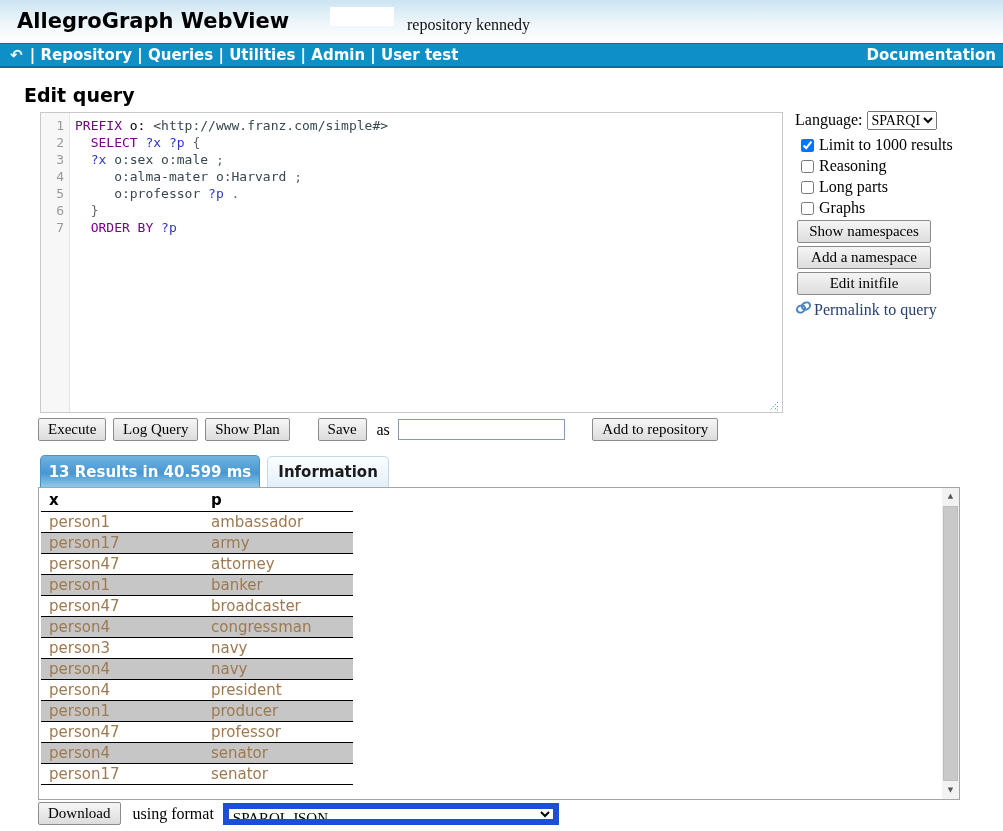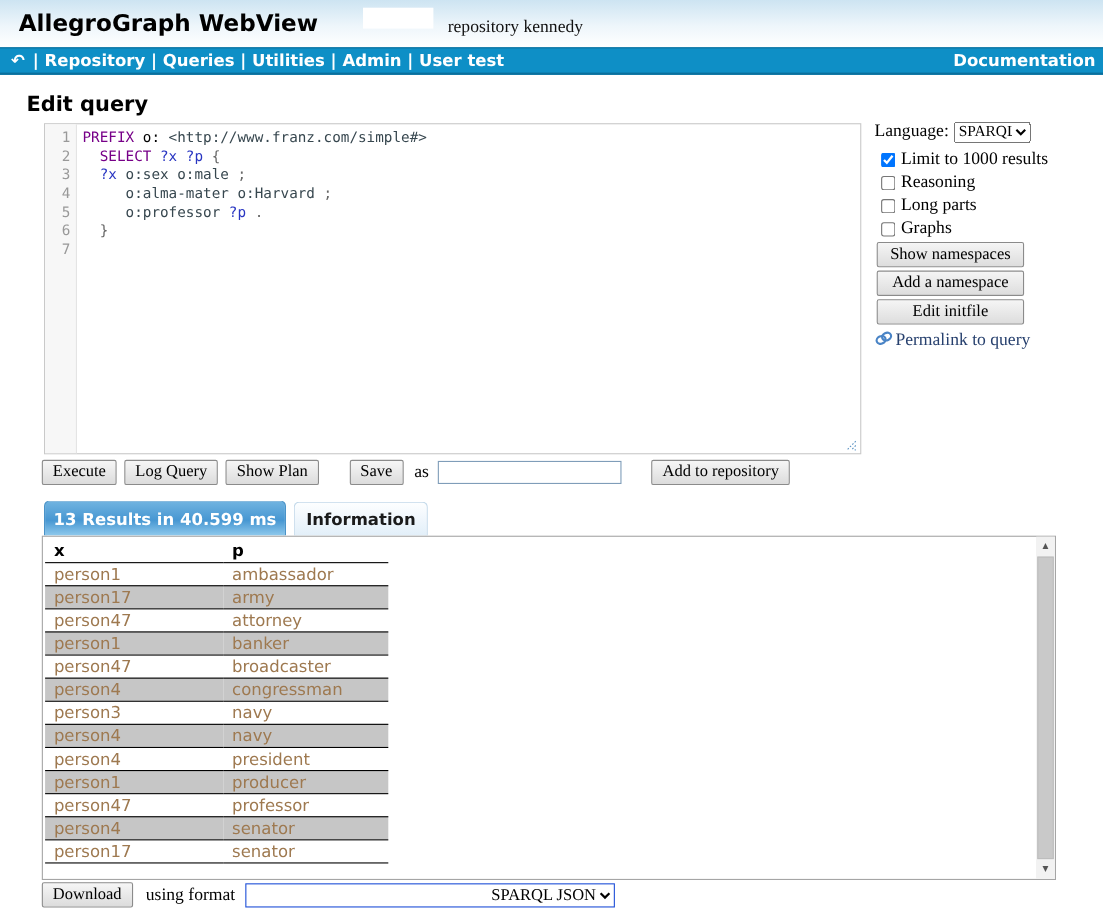--- a/index.html
+++ b/index.html
@@ -99,21 +99,21 @@
             color: #555; font-size: 7px; text-align: center; line-height: 17px; cursor: pointer;
             font-family: "DejaVu Sans", sans-serif; }
   .sb-up { top: 0; } .sb-down { bottom: 0; }
   .sb-thumb { position: absolute; left: 1px; right: 1px; top: 18px; bottom: 18px;
               background: #c9c9c9; border: 1px solid #bdbdbd; cursor: grab; }
 
   
   .download-row { position: absolute; left: 38px; top: 802px; height: 26px; font: 16px "Liberation Serif", serif; }
   .using-label { margin: 0 5px 0 8px; vertical-align: middle; }
   .format-select { width: 336px; height: 22px; font: 15px "Liberation Serif", serif; vertical-align: middle;
-                   border: 1px solid #1d4ed8; background: #fff; text-align: right; }
+                   border: 6px solid #1d4ed8; background: #fff; }
 </style>
 </head>
 <body>
 
 <div id="page">
 
   <div class="header">
     <div class="app-title">AllegroGraph WebView</div>
     <div class="header-patch"></div>
     <div class="repo-label">repository kennedy</div>
@@ -136,20 +136,21 @@
         <div>6</div>
         <div>7</div>
       </div>
     <div class="codelines">
         <div class="line"><span class="tk-kw">PREFIX</span><span class="tk-pl"> o: </span><span class="tk-iri">&lt;http://www.franz.com/simple#&gt;</span></div>
         <div class="line"><span class="tk-pl">  </span><span class="tk-kw">SELECT</span><span class="tk-pl"> </span><span class="tk-vr">?x</span><span class="tk-pl"> </span><span class="tk-vr">?p</span><span class="tk-pl"> </span><span class="tk-pn">{</span></div>
         <div class="line"><span class="tk-pl">  </span><span class="tk-vr">?x</span><span class="tk-pl"> </span><span class="tk-nm">o:sex</span><span class="tk-pl"> </span><span class="tk-nm">o:male</span><span class="tk-pl"> </span><span class="tk-pn">;</span></div>
         <div class="line"><span class="tk-pl">     </span><span class="tk-nm">o:alma-mater</span><span class="tk-pl"> </span><span class="tk-nm">o:Harvard</span><span class="tk-pl"> </span><span class="tk-pn">;</span></div>
         <div class="line"><span class="tk-pl">     </span><span class="tk-nm">o:professor</span><span class="tk-pl"> </span><span class="tk-vr">?p</span><span class="tk-pl"> </span><span class="tk-pn">.</span></div>
         <div class="line"><span class="tk-pl">  </span><span class="tk-pn">}</span></div>
+        <div class="line"><span class="tk-pl">  </span><span class="tk-kw">ORDER BY</span><span class="tk-pl"> </span><span class="tk-vr">?p</span></div>
       </div>
     <div class="resize-handle">
       <svg width="12" height="12" viewBox="0 0 12 12">
         <g stroke="#5c93c3" stroke-width="1" stroke-dasharray="1.5,1.5">
           <line x1="11" y1="3" x2="3" y2="11"></line>
           <line x1="11" y1="7" x2="7" y2="11"></line>
           <line x1="11" y1="11" x2="10" y2="11"></line>
         </g>
       </svg>
     </div>

